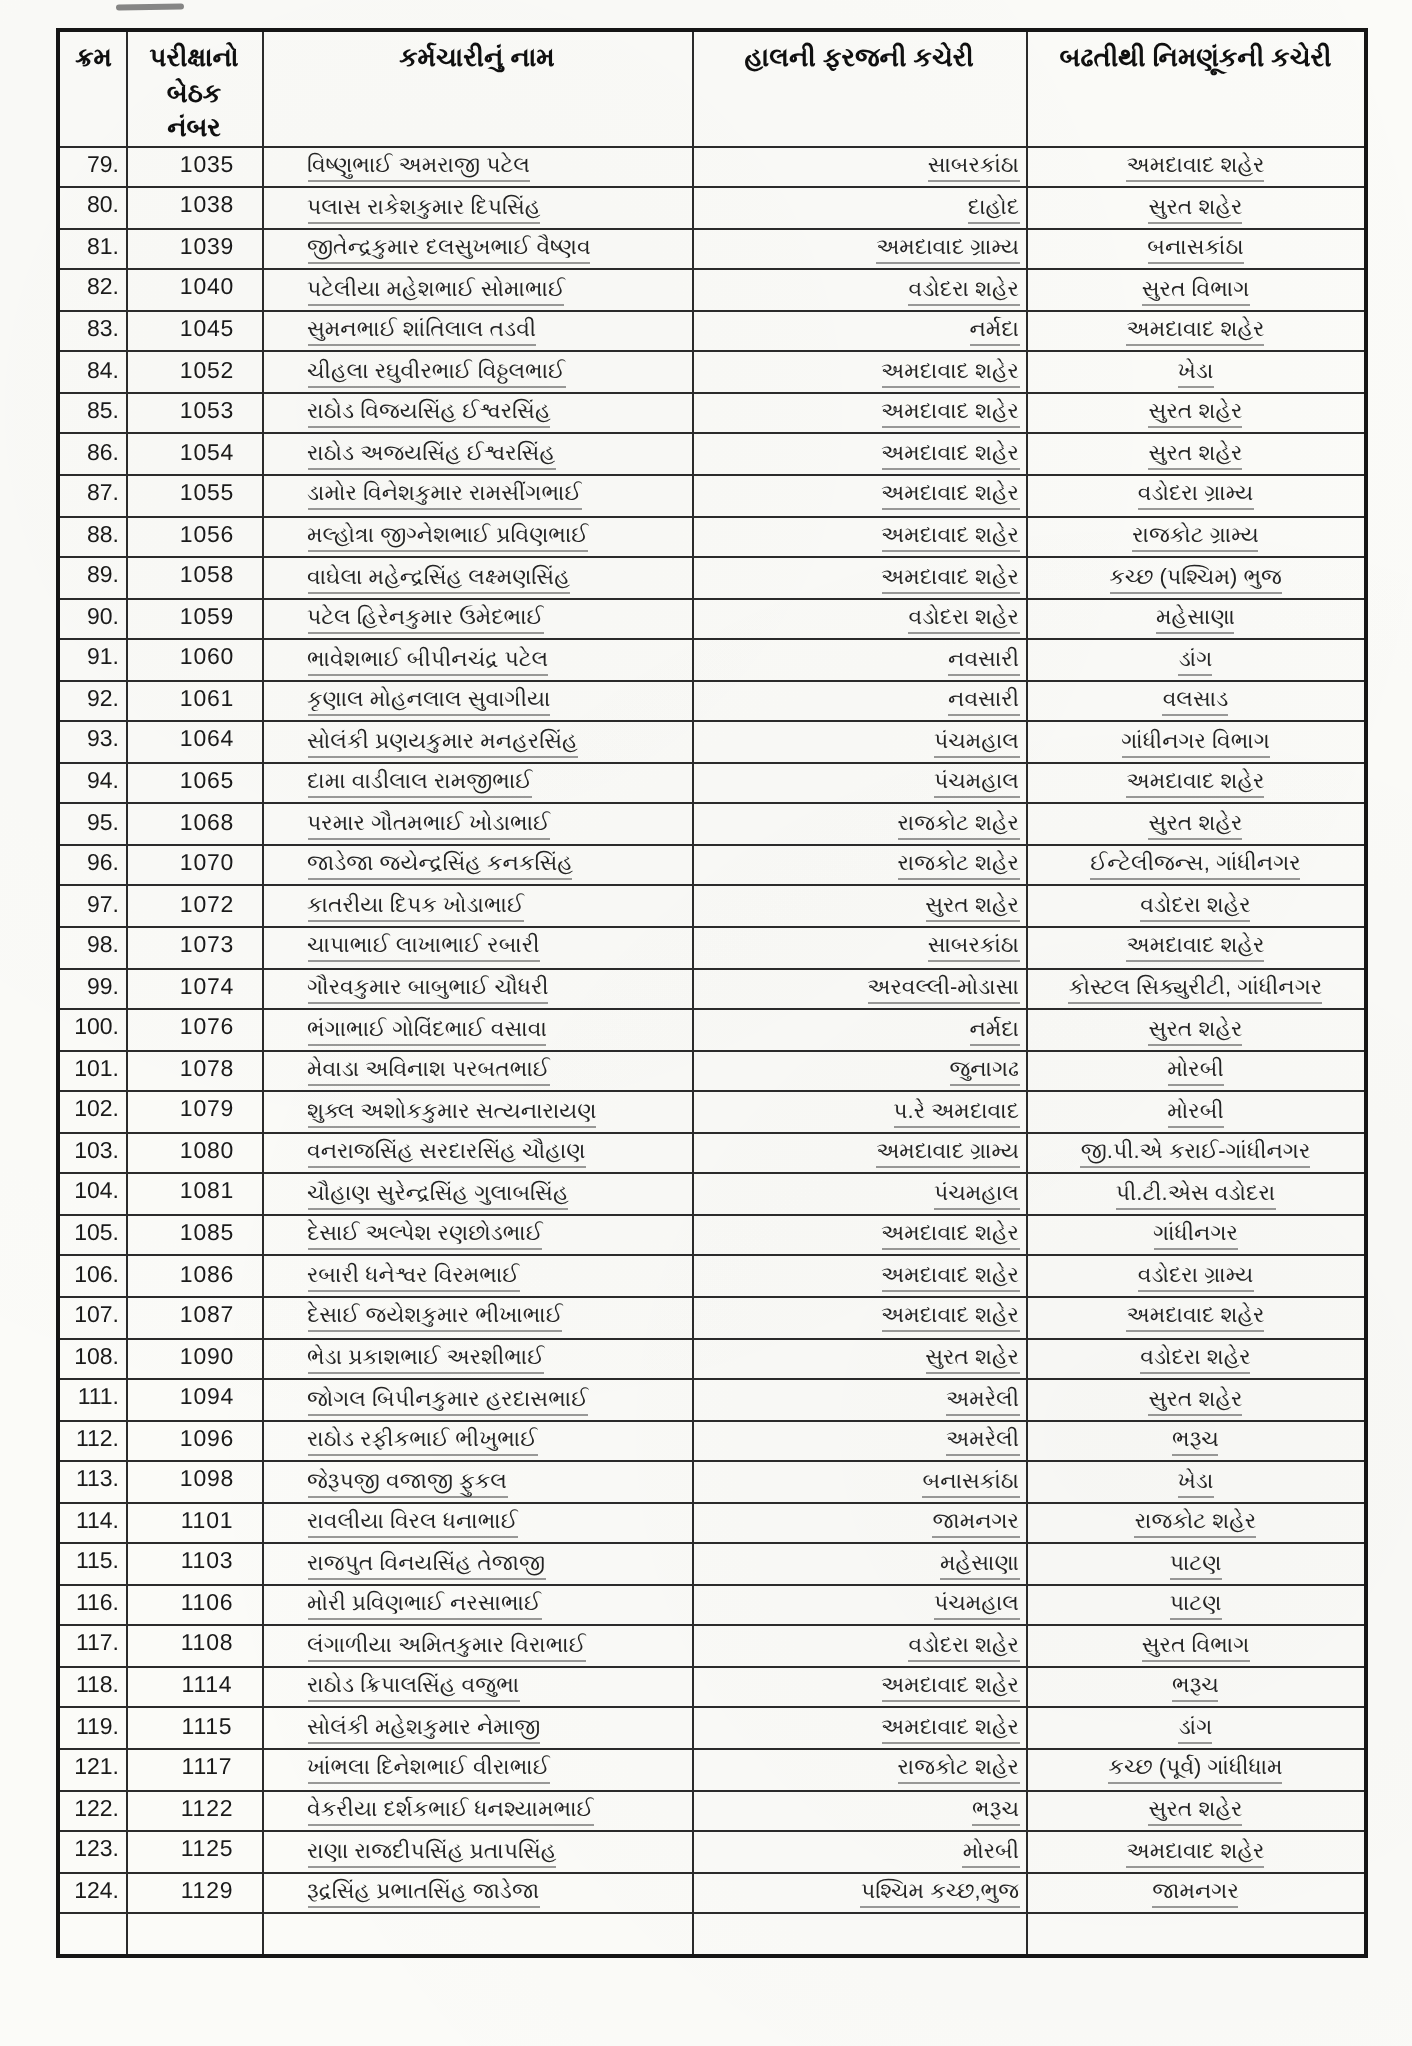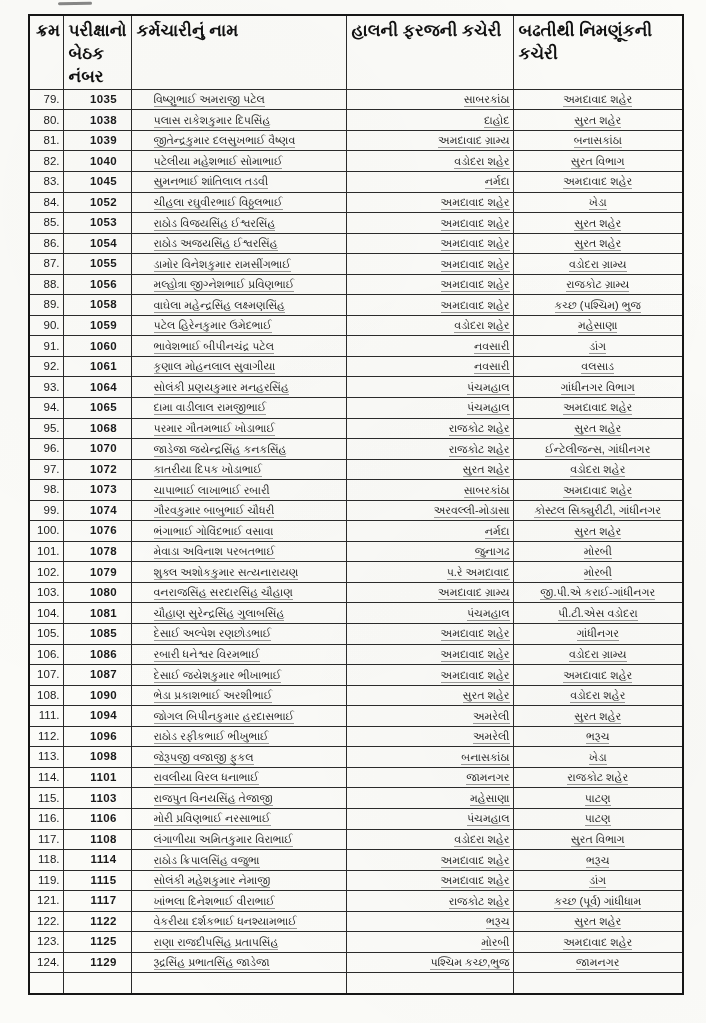--- a/index.html
+++ b/index.html
@@ -35,23 +35,23 @@
   col.w-off   { width: 167px; }
   col.w-promo { width: 170px; }
 
   th, td {
     border: 1px solid #2b2b2b;
     overflow: hidden;
   }
   th {
     height: 50px;
     vertical-align: top;
-    text-align: left;
+    text-align: center;
     padding: 4px 5px 0 5px;
-    font-size: 17px;
+    font-size: 13px;
     line-height: 1.35;
     font-weight: bold;
     color: #101010;
     white-space: normal;
   }
   th.h-sr { padding-left: 6px; }
   td {
     height: 19.55px;
     padding: 0 3px;
     font-size: 11px;
@@ -62,21 +62,21 @@
   }
   .c-sr {
     text-align: right;
     padding-left: 5px;
     font-weight: 400;
     font-size: 11.5px;
     color: #1a1a1a;
   }
   .c-seat {
     text-align: center;
-    font-weight: 700;
+    font-weight: 400;
     font-size: 11.5px;
     letter-spacing: 0.4px;
     color: #1a1a1a;
     padding-left: 16px;
   }
   .c-name  { text-align: left; padding-left: 22px; }
   .c-off   { text-align: right; }
   .c-promo { text-align: center; }
   .u {
     border-bottom: 1px solid rgba(55, 55, 55, 0.5);

